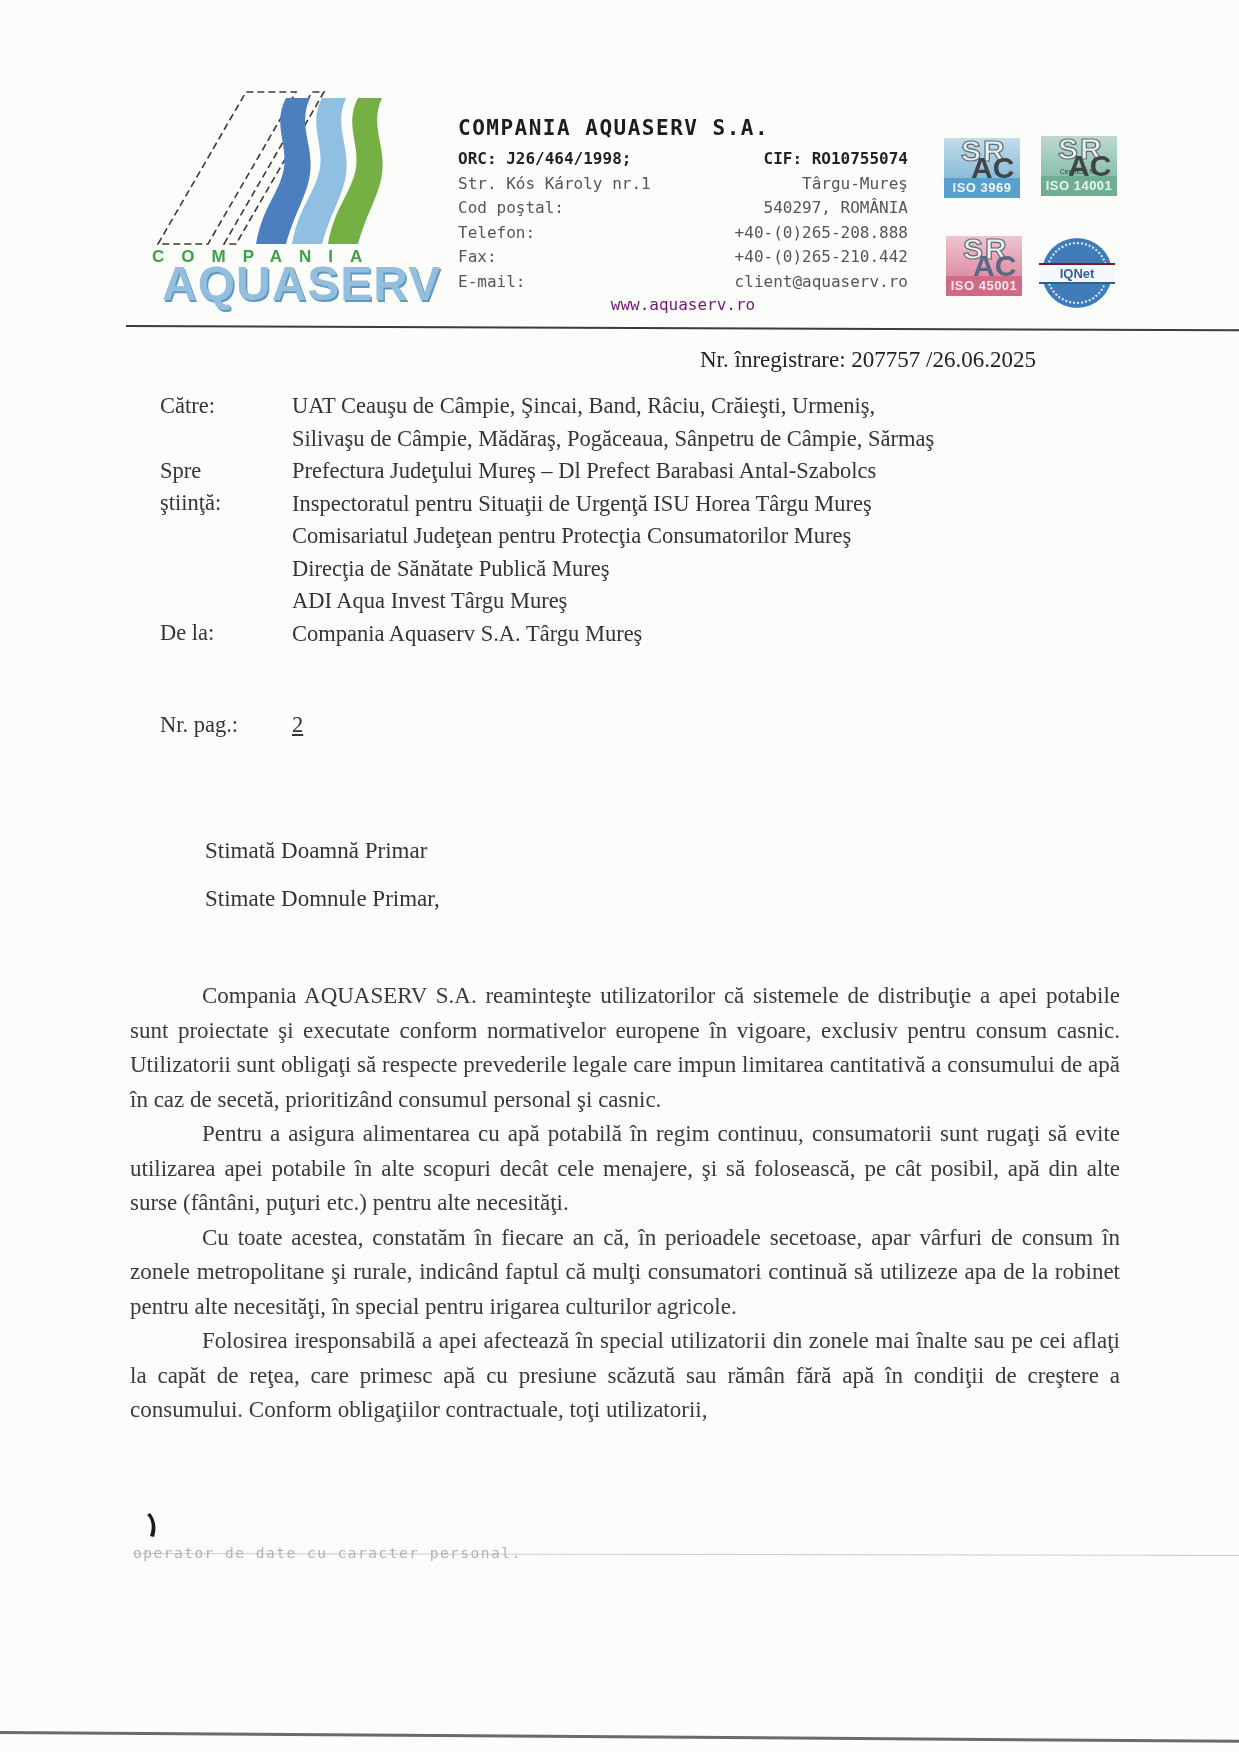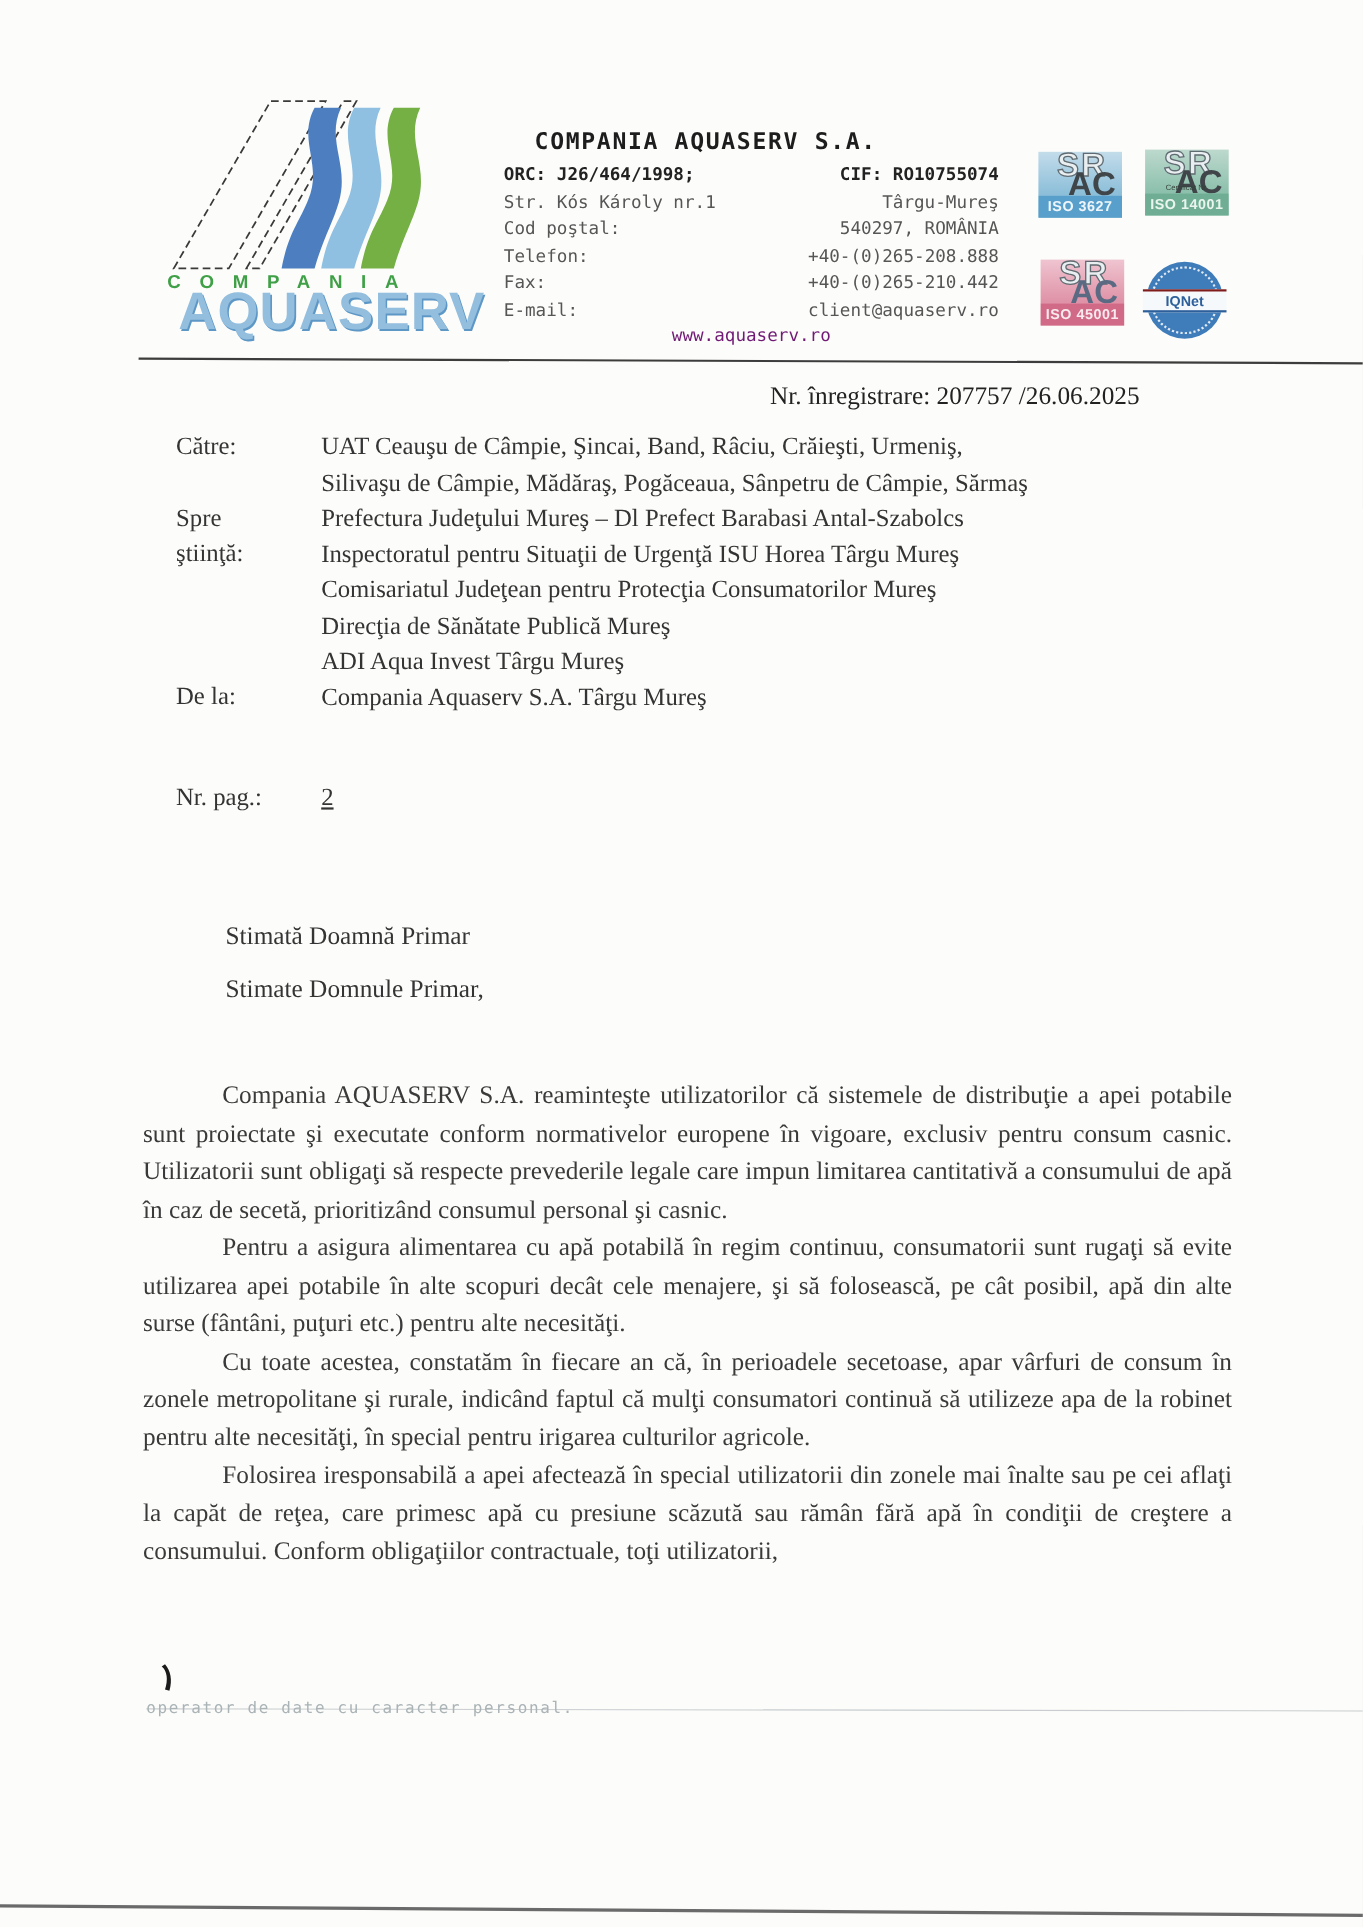--- a/index.html
+++ b/index.html
@@ -19,21 +19,21 @@
   .logo-aquaserv {
     position:absolute; left:162px; top:256px;
     font-family:"Liberation Sans", sans-serif; font-weight:bold;
     font-size:48px; letter-spacing:1px; color:#93bede;
     text-shadow:1.5px 1.5px 0 #5d97c6;
   }
 
   
   .co-block { position:absolute; left:458px; top:116px; width:450px;
     font-family:"DejaVu Sans Mono", monospace; }
-  .co-name { font-size:21px; font-weight:bold; color:#1d1d1d; letter-spacing:1.5px; margin-bottom:7px;margin-left:28px; }
+  .co-name { font-size:21px; font-weight:bold; color:#1d1d1d; letter-spacing:1.5px; margin-bottom:7px; }
   .co-row { display:flex; justify-content:space-between; font-size:16px; color:#565656; line-height:24.5px; }
   .co-row.strong { color:#222; font-weight:bold; }
   .co-web { text-align:center; font-size:16px; color:#701a75; margin-top:1px; }
 
   
   .badge { position:absolute; width:76px; height:60px; font-family:"Liberation Sans", sans-serif; overflow:hidden; }
   .badge .sr { position:absolute; top:-4px; left:17px; font-size:30px; font-weight:bold;
     color:#e9eef1; -webkit-text-stroke:1.2px #606b71; letter-spacing:2px; }
   .badge .ac { position:absolute; top:13px; left:27px; font-size:30px; font-weight:bold; color:#3f4549; }
   .badge .band { position:absolute; left:0; right:0; bottom:0; height:20px; line-height:20px;
@@ -128,21 +128,21 @@
     <div class="co-row">
       <span>E-mail:</span>
       <span>client@aquaserv.ro</span>
     </div>
     <div class="co-web">www.aquaserv.ro</div>
   </div>
 
   <div class="badge b-iso9001">
     <span class="sr">SR</span>
     <span class="ac">AC</span>
-    <span class="band">ISO 3627</span>
+    <span class="band">ISO 3969</span>
   </div>
   <div class="badge b-iso14001">
     <span class="sr">SR</span>
     <span class="ac">AC</span>
     <span class="cert">Certificat Nr.</span>
     <span class="band">ISO 14001</span>
   </div>
   <div class="badge b-iso45001">
     <span class="sr">SR</span>
     <span class="ac">AC</span>

